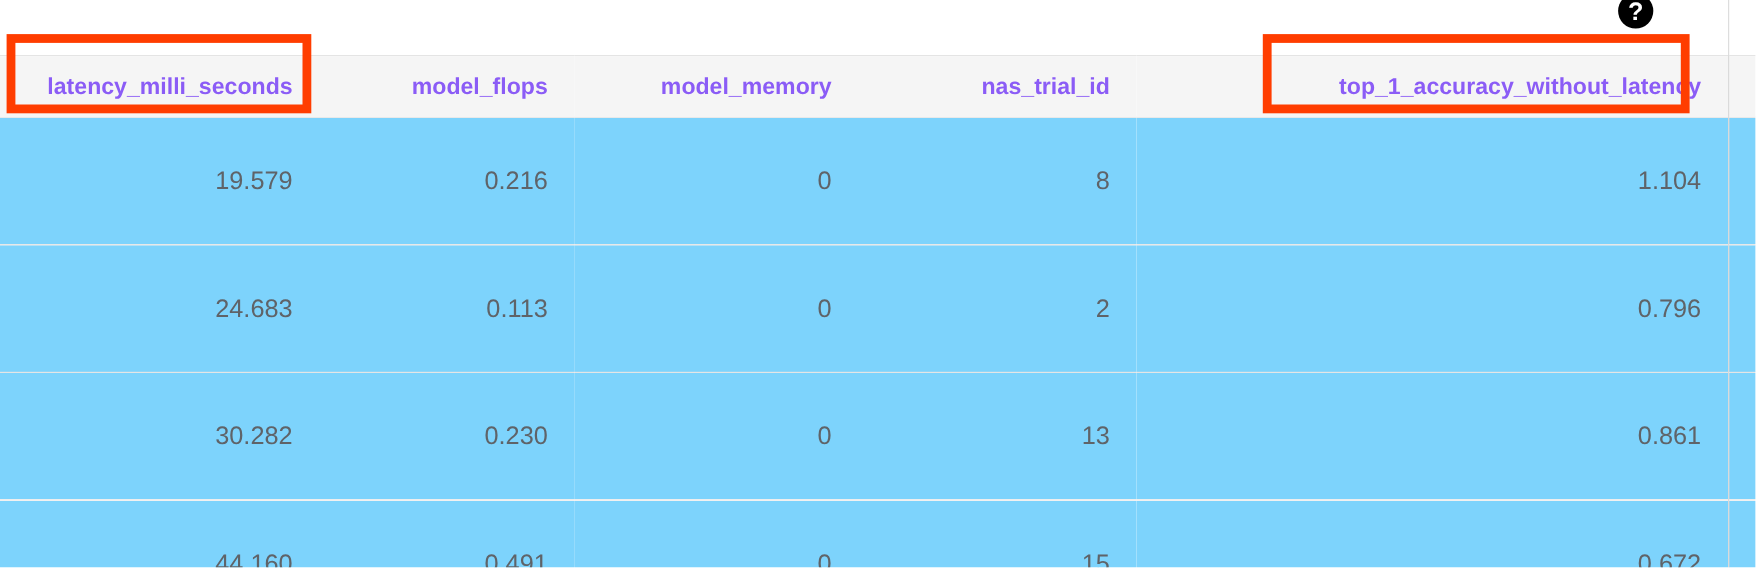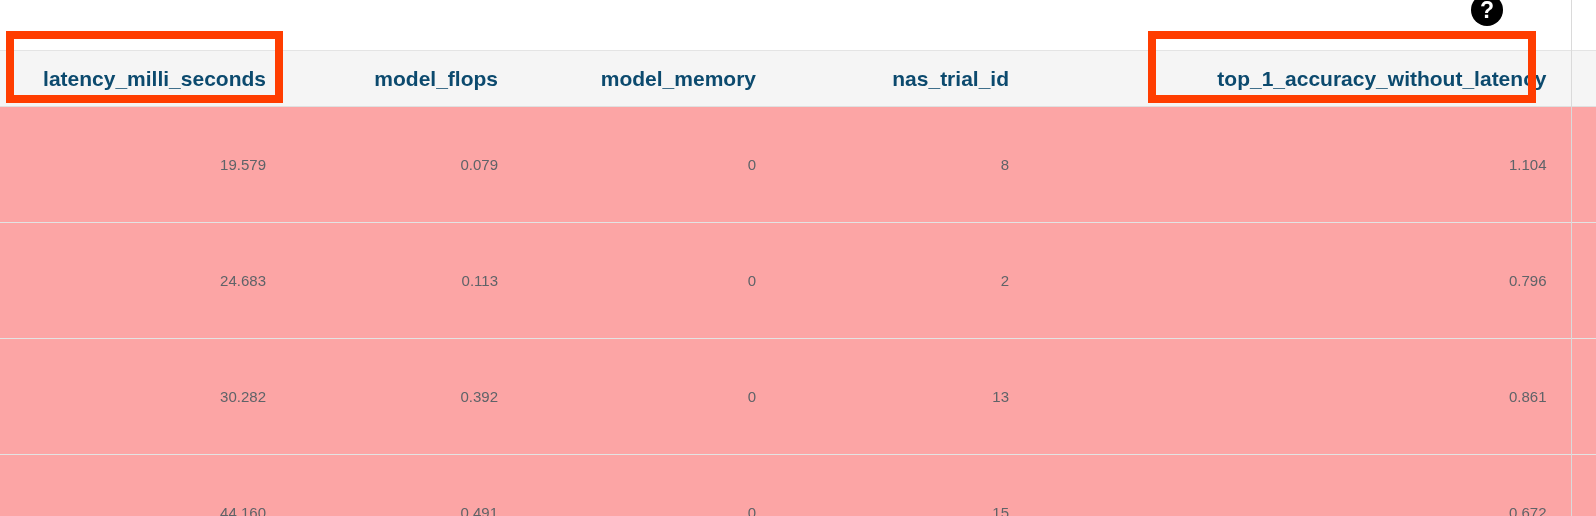--- a/index.html
+++ b/index.html
@@ -62,33 +62,33 @@
     padding: 0 24px;
     text-align: right;
     vertical-align: middle;
     white-space: nowrap;
     overflow: hidden;
   }
 
   table.data-table thead th {
     height: 56px;
     background: #f5f5f5;
-    color: #0c4a6e;
+    color: #8b5cf6;
     font-size: 21px;
     font-weight: bold;
     border-top: 1px solid #e4e4e4;
     border-bottom: 1px solid #e0e0e0;
     position: relative;
   }
 
   table.data-table tbody td {
     height: 116px;
-    background: #fca5a5;
+    background: #7dd3fc;
     color: #5f6368;
-    font-size: 15px;
+    font-size: 23px;
     font-weight: normal;
     border-bottom: 1px solid #e3e3e3;
   }
 
   
   .col-latency   { width: 290px; }
   .col-flops     { width: 232px; }
   .col-memory    { width: 258px; }
   .col-nastrial  { width: 253px; }
   .col-top1      { width: 538px; }
@@ -155,37 +155,37 @@
             <th>model_flops</th>
             <th>model_memory</th>
             <th>nas_trial_id</th>
             <th>top_1_accuracy_without_latency</th>
             <th class="col-extra-cell"></th>
           </tr>
       </thead>
       <tbody>
           <tr>
             <td>19.579</td>
-            <td>0.079</td>
+            <td>0.216</td>
             <td>0</td>
             <td>8</td>
             <td>1.104</td>
             <td class="col-extra-cell"></td>
           </tr>
           <tr>
             <td>24.683</td>
             <td>0.113</td>
             <td>0</td>
             <td>2</td>
             <td>0.796</td>
             <td class="col-extra-cell"></td>
           </tr>
           <tr>
             <td>30.282</td>
-            <td>0.392</td>
+            <td>0.230</td>
             <td>0</td>
             <td>13</td>
             <td>0.861</td>
             <td class="col-extra-cell"></td>
           </tr>
           <tr>
             <td>44.160</td>
             <td>0.491</td>
             <td>0</td>
             <td>15</td>

